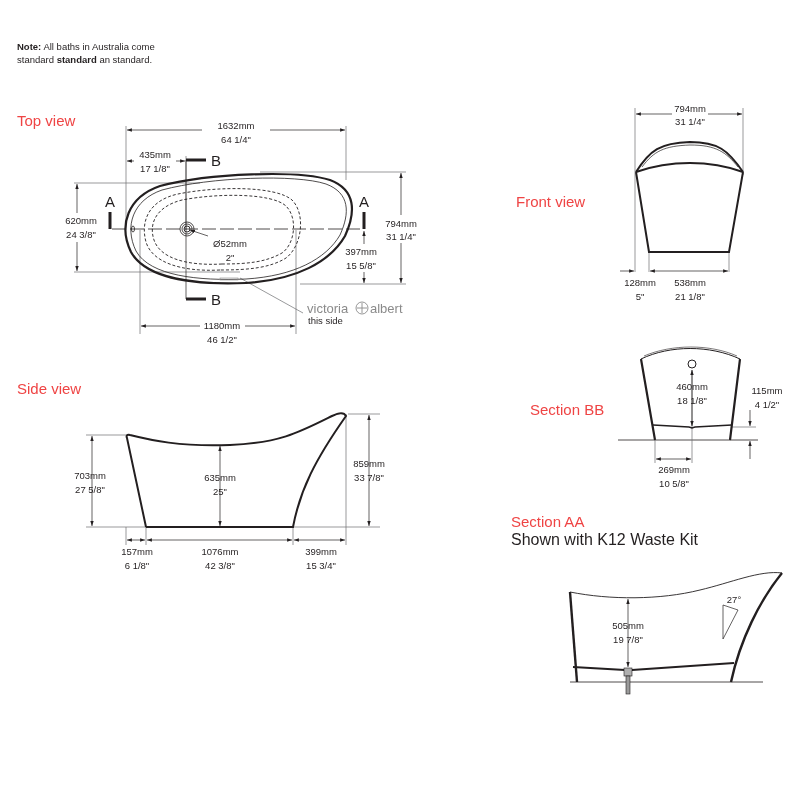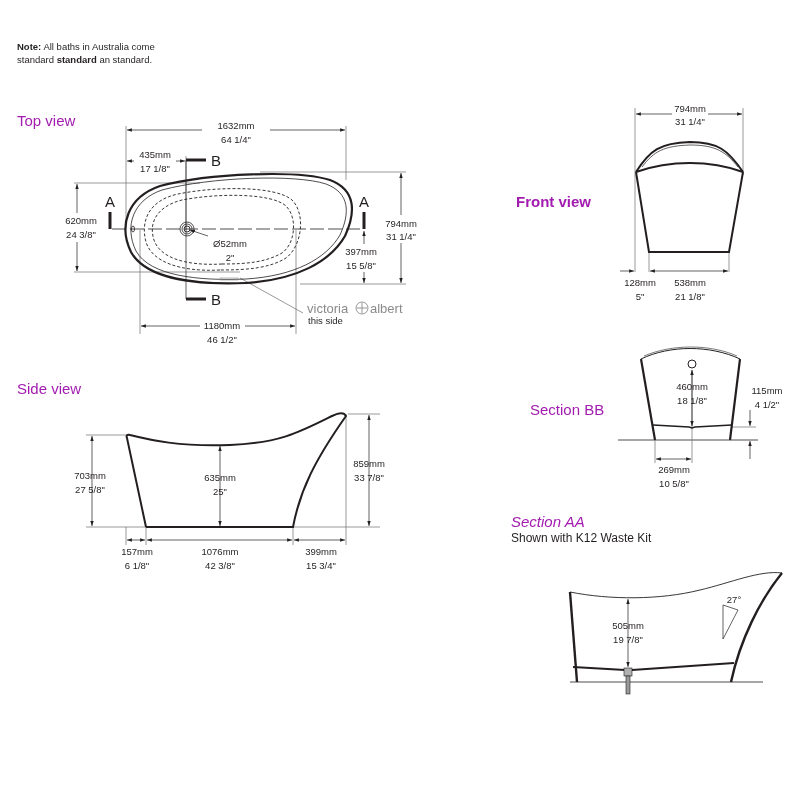--- a/index.html
+++ b/index.html
@@ -1,40 +1,40 @@
 <!DOCTYPE html>
 <html><head>
 <meta charset="utf-8">
 <style>
   html, body { margin: 0; padding: 0; background: #ffffff; }
   body { width: 800px; height: 800px; position: relative; overflow: hidden; font-family: "Liberation Sans", sans-serif; color: #231f20; }
   .note { position: absolute; left: 17px; top: 40px; font-size: 9.5px; line-height: 13px; }
   .note b { font-weight: bold; }
-  .view-title { position: absolute; font-size: 15px; font-family: "Liberation Sans", sans-serif; color: #a21caf; }
-  .view-sub { position: absolute; font-size: 12px; color: #231f20; }
+  .view-title { position: absolute; font-size: 15px; font-family: "Liberation Sans", sans-serif; color: #ef4444; }
+  .view-sub { position: absolute; font-size: 16px; color: #231f20; }
   svg.drawing { position: absolute; left: 0; top: 0; width: 800px; height: 800px; }
   svg text { font-family: "Liberation Sans", sans-serif; fill: #231f20; }
   .dim { font-size: 9.5px; text-anchor: middle; }
   .sec-letter { font-size: 15px; text-anchor: middle; }
   .brand { font-size: 13px; fill: #8a8a8a; }
   .brand-sub { font-size: 9.5px; }
 </style>
 </head>
 <body>
 
 <div class="note">
   <b>Note:</b><span> All baths in Australia come</span><br>
   <span>standard </span><b>standard</b><span> an standard.</span>
 </div>
 
 <div class="view-title" style="left:17px; top:112px;">Top view</div>
-<div class="view-title" style="left:516px; top:193px;font-weight:bold;">Front view</div>
+<div class="view-title" style="left:516px; top:193px;">Front view</div>
 <div class="view-title" style="left:17px; top:380px;">Side view</div>
 <div class="view-title" style="left:530px; top:401px;">Section BB</div>
-<div class="view-title" style="left:511px; top:513px;font-style:italic;">Section AA</div>
+<div class="view-title" style="left:511px; top:513px;">Section AA</div>
 <div class="view-sub" style="left:511px; top:531px;">Shown with K12 Waste Kit</div>
 
 <svg class="drawing" viewBox="0 0 800 800">
   <defs>
     <marker id="arr" viewBox="0 0 10 10" refX="10" refY="5" markerWidth="7" markerHeight="7" orient="auto-start-reverse">
       <path d="M0,1.5 L10,5 L0,8.5 z" fill="#231f20"></path>
     </marker>
   </defs>
 
   <g>

